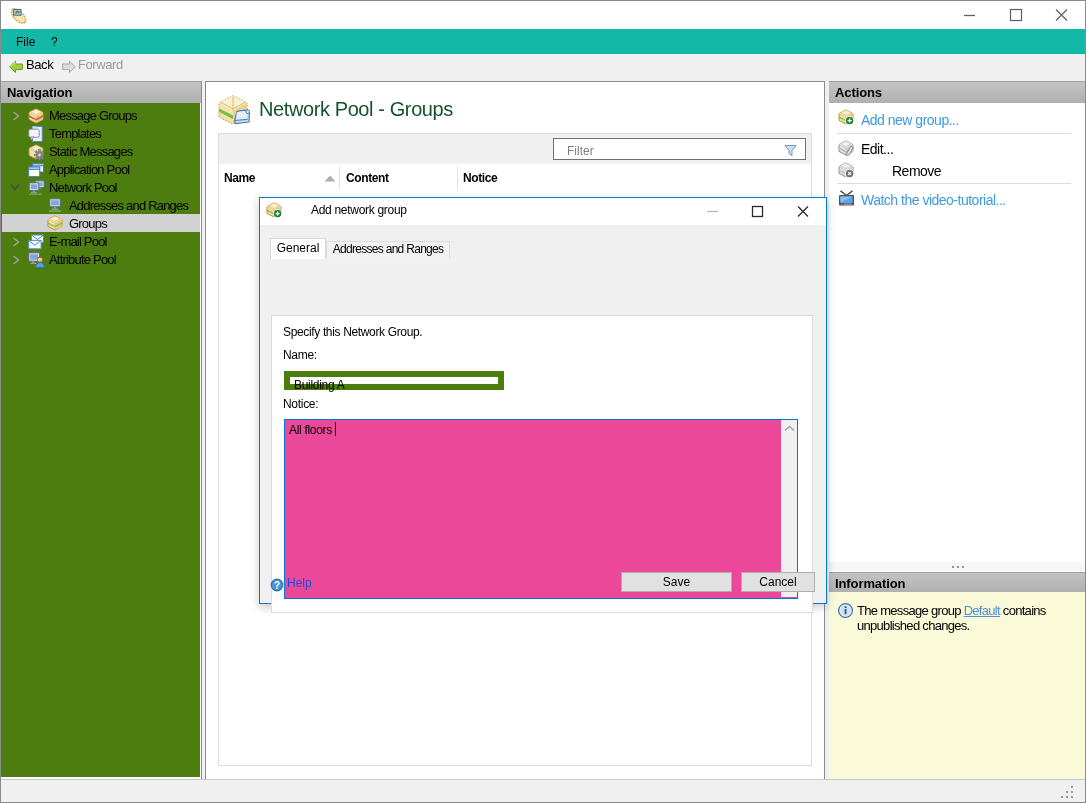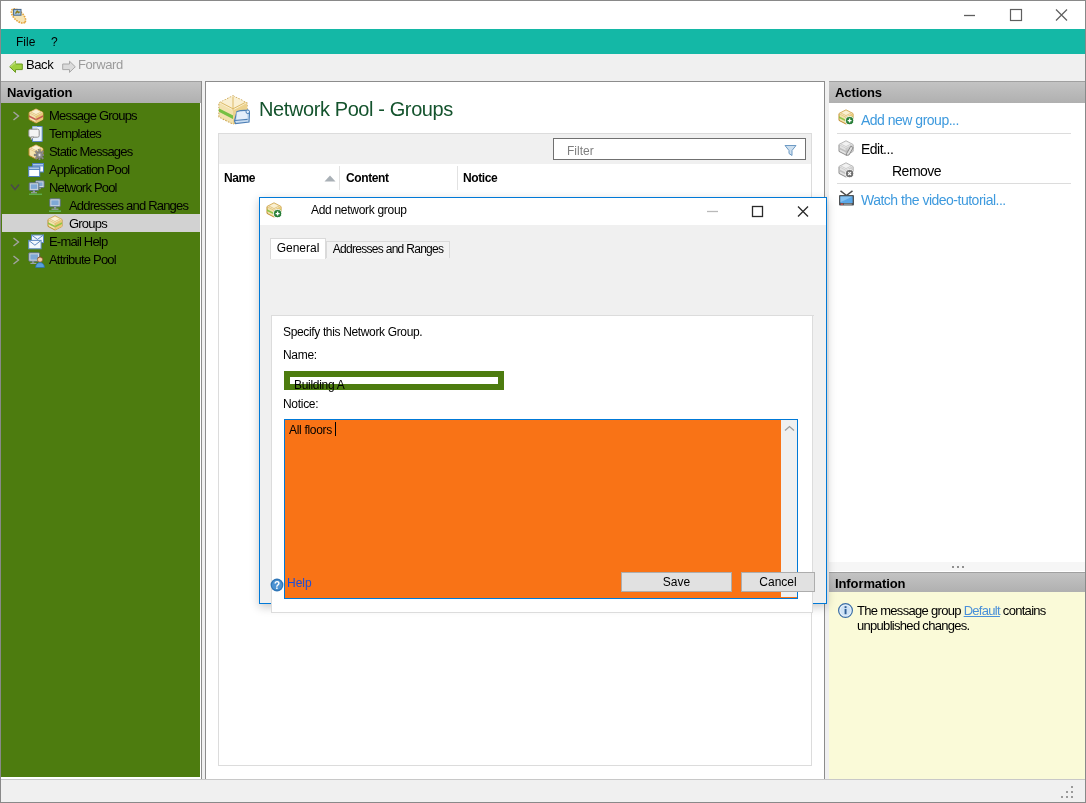--- a/index.html
+++ b/index.html
@@ -206,21 +206,21 @@
           <path d="M7.6 15.6 C7.6 12.4 9.5 10.6 12 10.6 C14.5 10.6 16.4 12.4 16.4 15.6 Z" fill="#58a0dc" stroke="#2d6ea8" stroke-width="0.8"></path>
         </svg>
       </span>
     <div class="trow" style="left:48px;top:4px;">Message Groups</div>
     <div class="trow" style="left:48px;top:22px;">Templates</div>
     <div class="trow" style="left:48px;top:40px;">Static Messages</div>
     <div class="trow" style="left:48px;top:58px;">Application Pool</div>
     <div class="trow" style="left:48px;top:76px;">Network Pool</div>
     <div class="trow" style="left:68px;top:94px;">Addresses and Ranges</div>
     <div class="trow" style="left:68px;top:112px;">Groups</div>
-    <div class="trow" style="left:48px;top:130px;">E-mail Help</div>
+    <div class="trow" style="left:48px;top:130px;">E-mail Pool</div>
     <div class="trow" style="left:48px;top:148px;">Attribute Pool</div>
   </div>
 </div>
 
 <div class="abs" id="centerpanel">
   <div class="abs" id="bigicon" style="left:12px;top:13px;">
       <svg width="32" height="31" viewBox="0 0 32 31">
     <polygon points="15,1 29,8 29,22 15,29 1,22 1,8" fill="#f3dfa8" stroke="#c49a3f" stroke-width="1.2" stroke-dasharray="1.7 1.2"></polygon>
     <polygon points="15,1 29,8 15,15.6 1,8" fill="#faf0d2"></polygon>
     <path d="M2.5 7.3 L15 13.8 L27.5 7.3 M15 2 L15 15.6" stroke="#dcba66" stroke-width="1" fill="none"></path>
@@ -365,21 +365,21 @@
   <div class="abs" id="tab1" style="left:10px;top:40px;width:56px;height:21px;background:#fff;border:1px solid #dadada;border-bottom:none;font-size:12px;text-align:center;line-height:19px;z-index:2;">General</div>
   <div class="abs" id="tabbox" style="left:11px;top:73px;width:542px;height:298px;background:#fff;border:1px solid #dcdcdc;border-top:none;margin-top:44px;">
     <div class="abs" style="left:0;top:0;width:542px;height:1px;background:#dcdcdc;"></div>
 
     <div class="abs" style="left:11px;top:10px;letter-spacing:-0.35px;">Specify this Network Group.</div>
     <div class="abs" style="left:11px;top:33px;letter-spacing:-0.3px;">Name:</div>
     <div class="abs" style="left:12px;top:56px;width:220px;height:19px;background:#fff;border:6px solid #4d7c0f;">
       <div class="abs" style="left:4px;top:1px;letter-spacing:-0.3px;">Building A</div>
     </div>
     <div class="abs" style="left:11px;top:82px;letter-spacing:-0.3px;">Notice:</div>
-    <div class="abs" style="left:12px;top:104px;width:514px;height:180px;background:#f97316;border:1px solid #0079d7;">
+    <div class="abs" style="left:12px;top:104px;width:514px;height:180px;background:#ec4899;border:1px solid #0079d7;">
       <div class="abs" style="left:4px;top:3px;letter-spacing:-0.3px;">All floors</div>
       <div class="abs" style="left:50px;top:2px;width:1px;height:14px;background:#000;"></div>
       <div class="abs" style="left:496px;top:0px;width:16px;height:177px;background:#f0f0f0;">
         <svg class="abs" style="left:3px;top:5px;" width="11" height="7" viewBox="0 0 11 7">
             <path d="M1 5.5 L5.5 1.5 L10 5.5" fill="none" stroke="#9d9d9d" stroke-width="1.3"></path>
           </svg>
         <svg class="abs" style="left:3px;top:165px;" width="11" height="7" viewBox="0 0 11 7">
             <path d="M1 1.5 L5.5 5.5 L10 1.5" fill="none" stroke="#9d9d9d" stroke-width="1.3"></path>
           </svg>
       </div>

